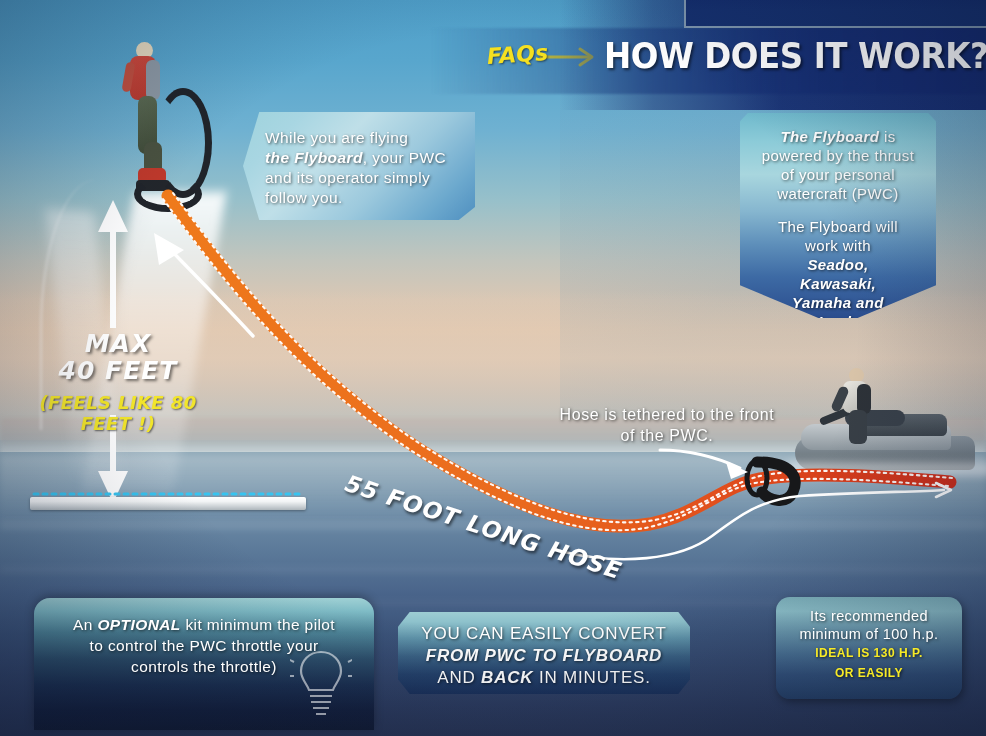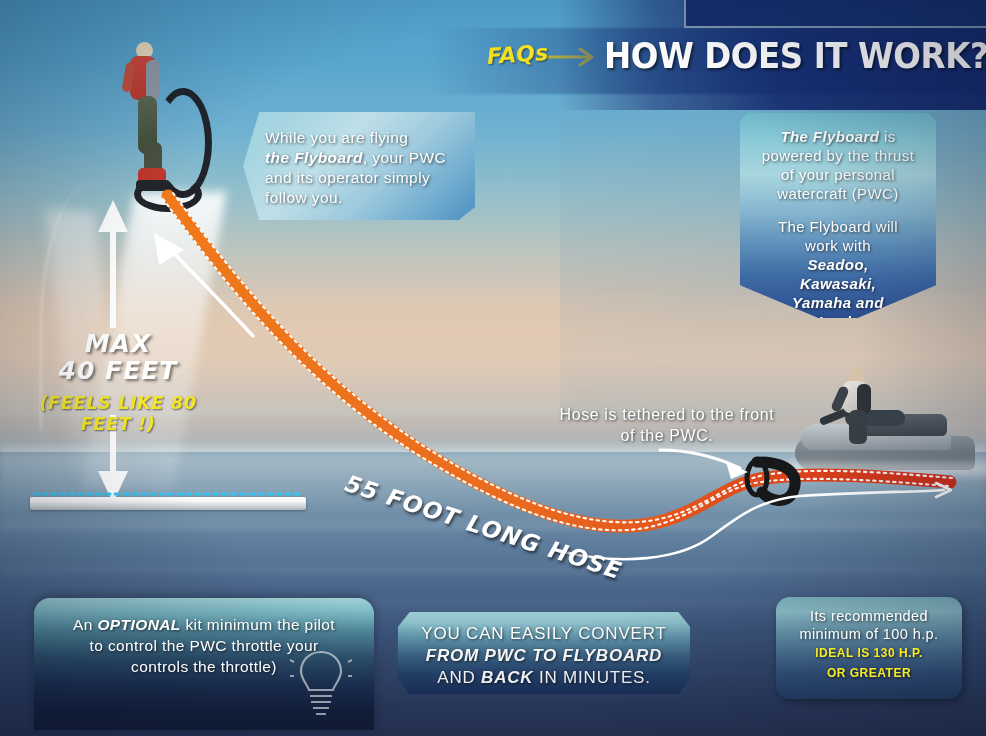--- a/index.html
+++ b/index.html
@@ -516,18 +516,18 @@
       <div><b>FROM PWC TO FLYBOARD</b></div>
       <div><span>AND </span><b>BACK</b><span> IN MINUTES.</span></div>
     </div>
   </div>
 
   <div class="callout-hp">
     <div class="box-text">
       <div>Its recommended</div>
       <div>minimum of 100 h.p.</div>
       <div class="hp-yellow">IDEAL IS 130 H.P.</div>
-      <div class="hp-yellow">OR GREATER</div>
+      <div class="hp-yellow">OR EASILY</div>
     </div>
   </div>
 
   <div class="vignette"></div>
 </div>
 
 </body></html>

